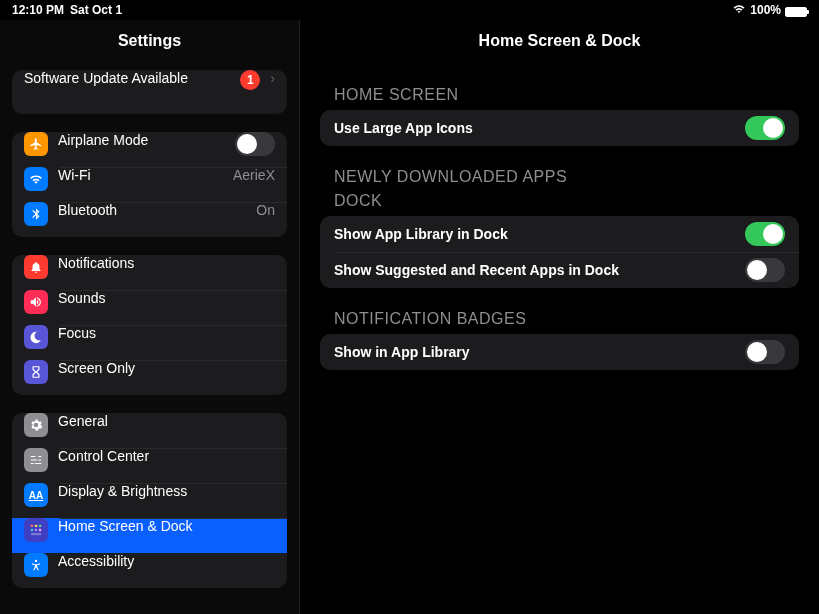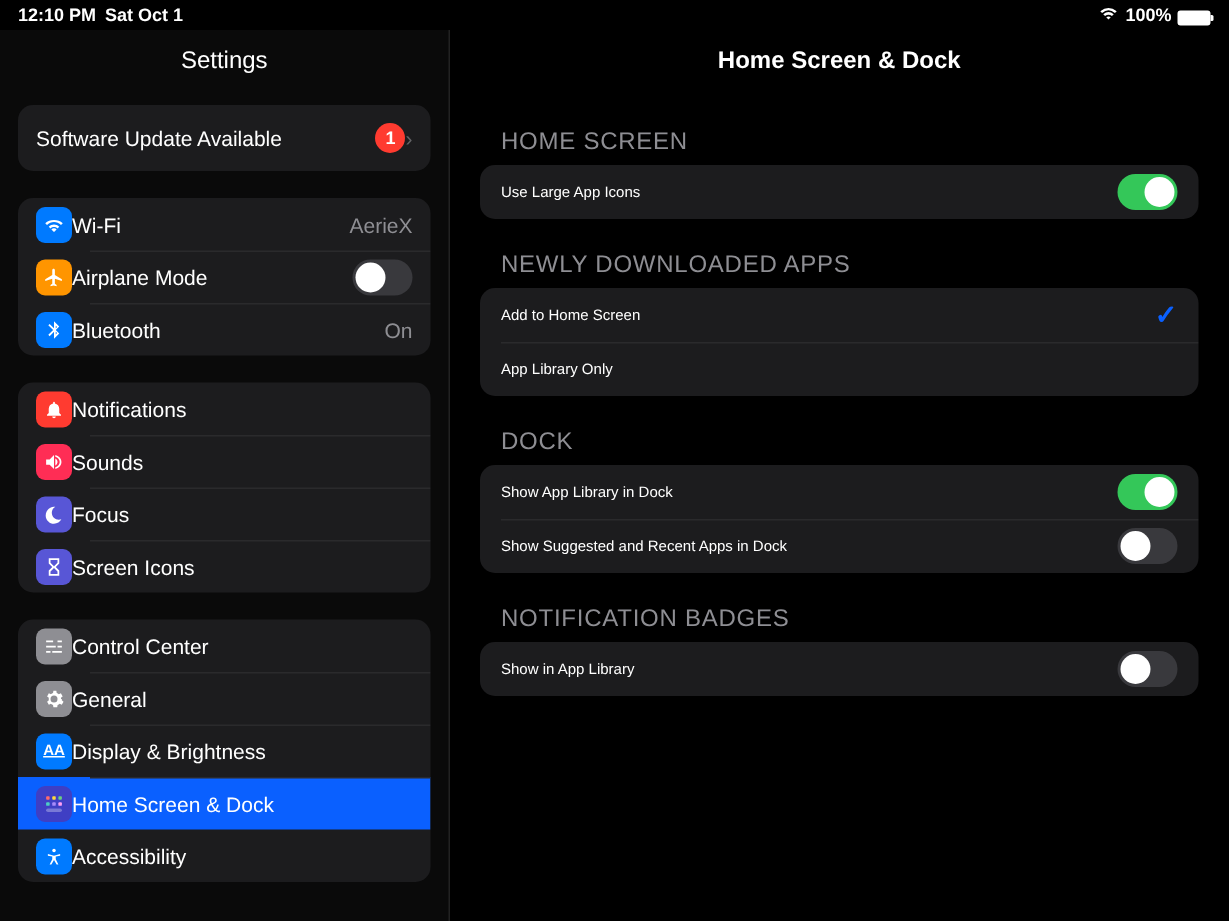--- a/index.html
+++ b/index.html
@@ -32,35 +32,36 @@
     .sidebar {
       width: 300px;
       background: #0a0a0a;
       border-right: 1px solid #222;
       display: flex;
       flex-direction: column;
       overflow-y: auto;
     }
     .sidebar-title {
       text-align: center;
-      font-weight: 400;
+      font-weight: 700;
       font-size: 16px;
       padding: 12px 0 20px;
     }
     .group {
       margin: 0 12px 18px;
       background: #1c1c1e;
       border-radius: 10px;
       overflow: hidden;
     }
     .row {
       display: flex;
-      align-items: center;
+      align-items: flex-start;
       height: 35px;
       padding: 0 12px;
+      gap: 10px;
       position: relative;
       cursor: pointer;
     }
     .row + .row::before {
       content: "";
       position: absolute;
       top: 0;
       left: 48px;
       right: 0;
       height: 1px;
@@ -134,21 +135,21 @@
     }
     .drow + .drow::before {
       content: "";
       position: absolute;
       top: 0;
       left: 14px;
       right: 0;
       height: 1px;
       background: #2a2a2c;
     }
-    .dlabel { flex: 1; font-size: 10px; }
+    .dlabel { flex: 1; font-size: 14px; font-weight: bold; }
     .check { color: #0a60ff; font-size: 18px; font-weight: 700; }
 
     
     .toggle {
       width: 40px;
       height: 24px;
       border-radius: 12px;
       position: relative;
       background: #39393d;
       flex-shrink: 0;
@@ -211,40 +212,40 @@
     <div class="group">
       <div class="row single">
         <span class="label">Software Update Available</span>
         <span class="badge">1</span>
         <span class="chevron">›</span>
       </div>
     </div>
 
     <div class="group">
       <div class="row">
+        <span class="icon" style="background:#ff9500">
+          <svg width="14" height="14" viewBox="0 0 24 24">
+              <path fill="#fff" d="M21 16v-2l-8-5V3.5c0-.83-.67-1.5-1.5-1.5S10 2.67 10 3.5V9l-8 5v2l8-2.5V19l-2 1.5V22l3.5-1 3.5 1v-1.5L13 19v-5.5l8 2.5z"></path>
+            </svg>
+        </span>
+        <span class="label">Airplane Mode</span>
+        <span class="toggle">
+            <span class="knob"></span>
+          </span>
+      </div>
+      <div class="row">
         <span class="icon" style="background:#007aff">
           <svg width="14" height="14" viewBox="0 0 24 24">
               <path fill="#fff" d="M12 20l3-3c-1.65-1.65-4.35-1.65-6 0l3 3zm-6-6l2 2c2.2-2.2 5.8-2.2 8 0l2-2c-3.3-3.3-8.7-3.3-12 0zm-4-4l2 2c4.4-4.4 11.6-4.4 16 0l2-2C16.95 4.95 7.05 4.95 2 10z"></path>
             </svg>
         </span>
         <span class="label">Wi-Fi</span>
         <span class="value">AerieX</span>
       </div>
       <div class="row">
-        <span class="icon" style="background:#ff9500">
-          <svg width="14" height="14" viewBox="0 0 24 24">
-              <path fill="#fff" d="M21 16v-2l-8-5V3.5c0-.83-.67-1.5-1.5-1.5S10 2.67 10 3.5V9l-8 5v2l8-2.5V19l-2 1.5V22l3.5-1 3.5 1v-1.5L13 19v-5.5l8 2.5z"></path>
-            </svg>
-        </span>
-        <span class="label">Airplane Mode</span>
-        <span class="toggle">
-            <span class="knob"></span>
-          </span>
-      </div>
-      <div class="row">
         <span class="icon" style="background:#007aff">
           <svg width="14" height="14" viewBox="0 0 24 24">
               <path fill="#fff" d="M12 2v8L7 5 5.5 6.5 11 12l-5.5 5.5L7 19l5-5v8l6-6-4-4 4-4-6-6zm2 5l1.5 1.5L14 10V7zm0 10v-3l1.5 1.5L14 17z"></path>
             </svg>
         </span>
         <span class="label">Bluetooth</span>
         <span class="value">On</span>
       </div>
     </div>
 
@@ -272,40 +273,40 @@
             </svg>
         </span>
         <span class="label">Focus</span>
       </div>
       <div class="row">
         <span class="icon" style="background:#5856d6">
           <svg width="14" height="14" viewBox="0 0 24 24">
               <path fill="#fff" d="M6 2v6l4 4-4 4v6h12v-6l-4-4 4-4V2H6zm10 15v3H8v-3l4-4 4 4zM8 7V4h8v3l-4 4-4-4z"></path>
             </svg>
         </span>
-        <span class="label">Screen Icons</span>
+        <span class="label">Screen Only</span>
       </div>
     </div>
 
     <div class="group">
       <div class="row">
         <span class="icon" style="background:#8e8e93">
           <svg width="14" height="14" viewBox="0 0 24 24">
+              <path fill="#fff" d="M12 8a4 4 0 100 8 4 4 0 000-8zm9 4c0 .5 0 1-.1 1.4l2 1.6-2 3.5-2.4-1a7 7 0 01-2.4 1.4l-.4 2.6H11.3l-.4-2.6a7 7 0 01-2.4-1.4l-2.4 1-2-3.5 2-1.6C6 13 6 12.5 6 12s0-1 .1-1.4l-2-1.6 2-3.5 2.4 1a7 7 0 012.4-1.4L11.3 2.5h3.4l.4 2.6a7 7 0 012.4 1.4l2.4-1 2 3.5-2 1.6c.1.4.1.9.1 1.4z"></path>
+            </svg>
+        </span>
+        <span class="label">General</span>
+      </div>
+      <div class="row">
+        <span class="icon" style="background:#8e8e93">
+          <svg width="14" height="14" viewBox="0 0 24 24">
               <path fill="#fff" d="M3 17h5v2H3v-2zm0-6h11v2H3v-2zm0-6h8v2H3V5zm13 0h5v2h-5V5zm-6 12h11v2H10v-2zm6-6h5v2h-5v-2z"></path>
             </svg>
         </span>
         <span class="label">Control Center</span>
-      </div>
-      <div class="row">
-        <span class="icon" style="background:#8e8e93">
-          <svg width="14" height="14" viewBox="0 0 24 24">
-              <path fill="#fff" d="M12 8a4 4 0 100 8 4 4 0 000-8zm9 4c0 .5 0 1-.1 1.4l2 1.6-2 3.5-2.4-1a7 7 0 01-2.4 1.4l-.4 2.6H11.3l-.4-2.6a7 7 0 01-2.4-1.4l-2.4 1-2-3.5 2-1.6C6 13 6 12.5 6 12s0-1 .1-1.4l-2-1.6 2-3.5 2.4 1a7 7 0 012.4-1.4L11.3 2.5h3.4l.4 2.6a7 7 0 012.4 1.4l2.4-1 2 3.5-2 1.6c.1.4.1.9.1 1.4z"></path>
-            </svg>
-        </span>
-        <span class="label">General</span>
       </div>
       <div class="row">
         <span class="icon" style="background:#007aff;font-size:10px;font-weight:700">AA</span>
         <span class="label">Display &amp; Brightness</span>
       </div>
       <div class="row selected">
         <span class="icon" style="background:#3f3fc4">
           <svg width="14" height="14" viewBox="0 0 24 24">
               <rect x="3" y="3" width="4" height="4" rx="1" fill="#ff6b6b"></rect>
               <rect x="10" y="3" width="4" height="4" rx="1" fill="#ffd93d"></rect>
@@ -337,29 +338,20 @@
     <div class="dgroup">
       <div class="drow">
         <span class="dlabel">Use Large App Icons</span>
         <span class="toggle on">
             <span class="knob"></span>
           </span>
       </div>
     </div>
 
     <div class="section-header">NEWLY DOWNLOADED APPS</div>
-    <div class="dgroup">
-      <div class="drow">
-        <span class="dlabel">Add to Home Screen</span>
-        <span class="check">✓</span>
-      </div>
-      <div class="drow">
-        <span class="dlabel">App Library Only</span>
-      </div>
-    </div>
 
     <div class="section-header">DOCK</div>
     <div class="dgroup">
       <div class="drow">
         <span class="dlabel">Show App Library in Dock</span>
         <span class="toggle on">
             <span class="knob"></span>
           </span>
       </div>
       <div class="drow">

